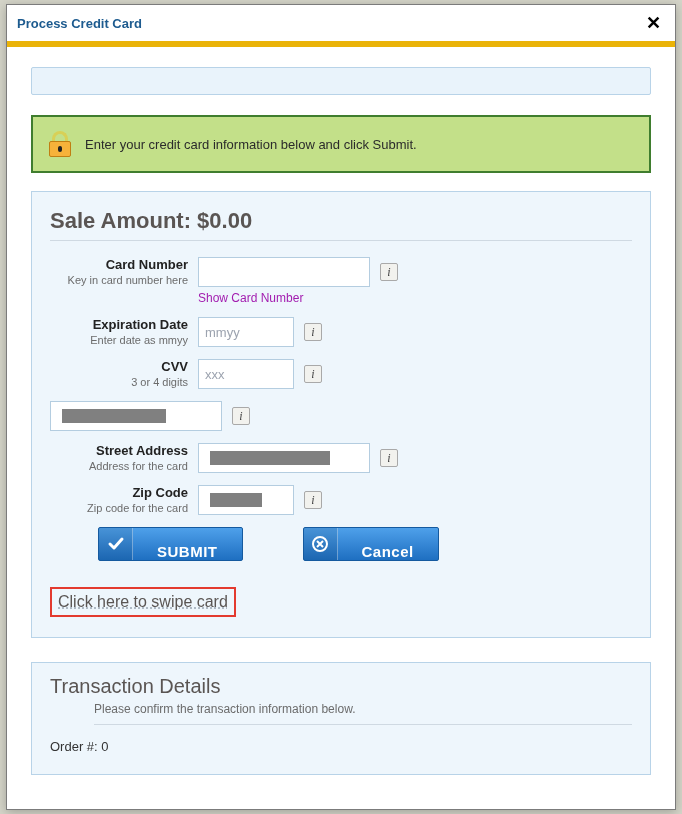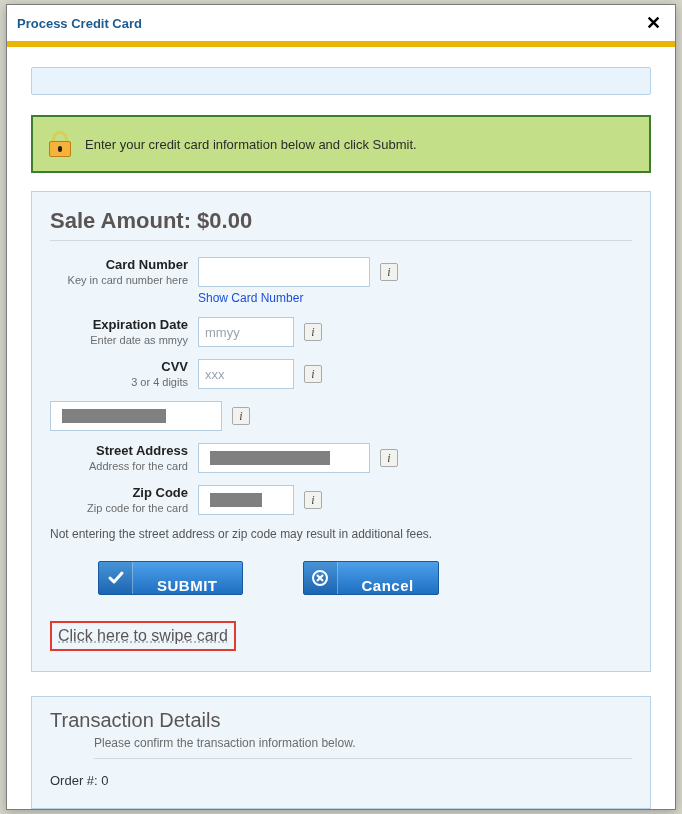--- a/index.html
+++ b/index.html
@@ -127,21 +127,21 @@
     background:#f2f2ee;
     display:flex; align-items:center; justify-content:center;
     font-family: Georgia, serif;
     font-style: italic;
     font-size:12px;
     color:#444;
     cursor:pointer;
     border-radius:2px;
   }
   .link-text {
-    font-size:12px; color:#1d4ed8;
+    font-size:12px; color:#a21caf;
     cursor:pointer;
   }
   .fee-note {
     font-size:12px; color:#555; margin:8px 0 20px 0;
   }
   .btn-row {
     display:flex; gap:60px; justify-content:flex-start;
     padding-left:48px;
   }
   .btn {
@@ -300,21 +300,20 @@
         </div>
         <div class="field-col">
           <div class="field-line">
             <input class="text w-med" type="text" style="">
             <span class="redacted" style="width:52px; margin-left:-94px; position:relative; pointer-events:none;"></span>
             <div class="info-btn" style="margin-left:32px;">i</div>
           </div>
         </div>
       </div>
 
-      <div class="fee-note">Not entering the street address or zip code may result in additional fees.</div>
 
       <div class="btn-row">
         <div class="btn">
           <div class="icon-cell">
             <svg width="18" height="18" viewBox="0 0 18 18">
                 <path d="M3 9 L7 13 L15 4" stroke="#fff" stroke-width="3" fill="none" stroke-linecap="round" stroke-linejoin="round"></path>
               </svg>
           </div>
           <div class="lbl">SUBMIT</div>
         </div>

